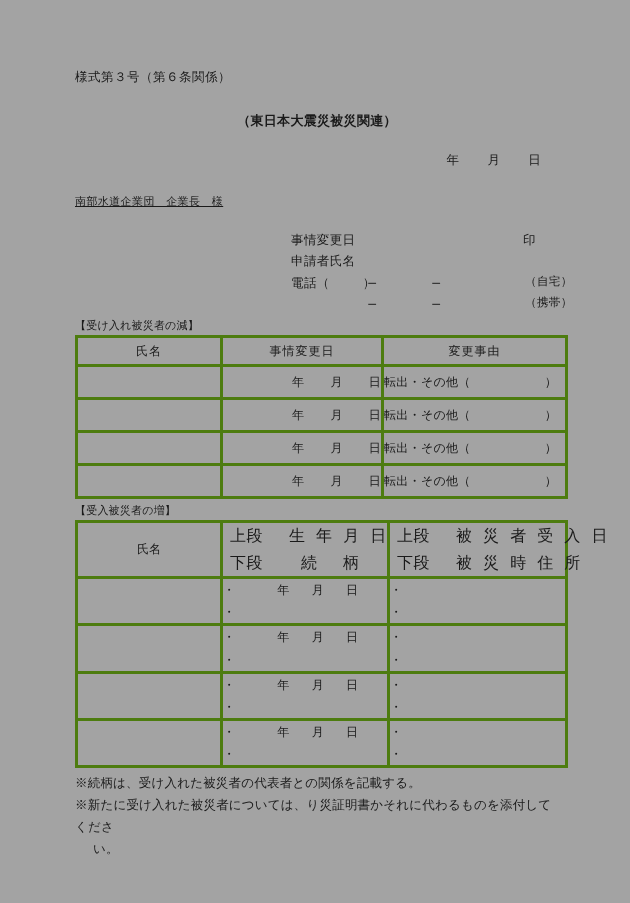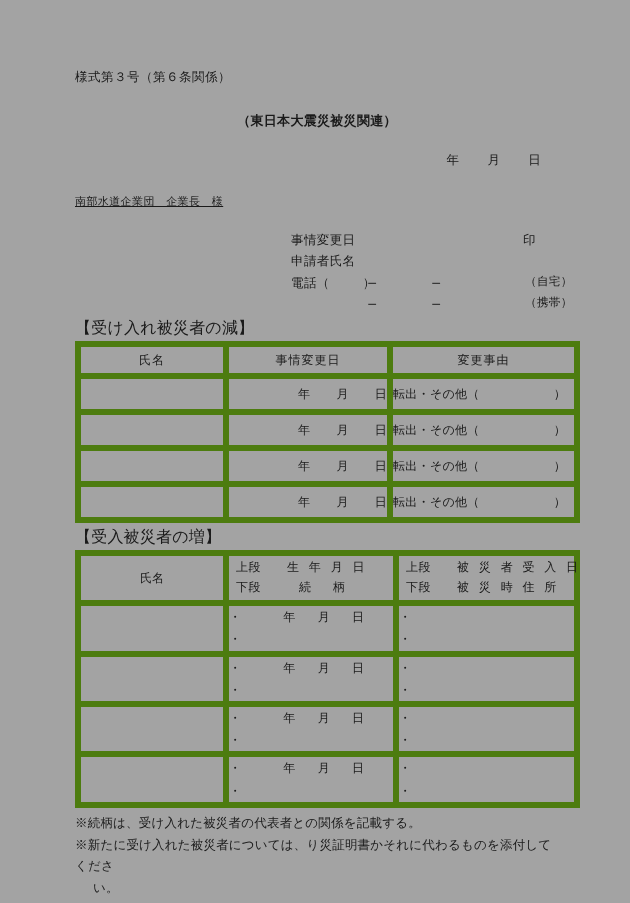--- a/index.html
+++ b/index.html
@@ -83,33 +83,33 @@
   .body-para {
     margin-top: 22px;
     font-size: 12.5px;
     line-height: 1.85;
     letter-spacing: 0.25px;
     text-align: justify;
   }
   .body-para .lead { display: inline-block; width: 53px; }
   .body-para .s { display: inline-block; width: 17px; }
   .section-label {
-    font-size: 16px;
+    font-size: 11px;
     margin-top: 4px;
     margin-bottom: 2px;
     letter-spacing: 0.2px;
   }
   table.form-table {
     border-collapse: collapse;
     width: 481px;
     table-layout: fixed;
     font-size: 12px;
   }
   table.form-table td, table.form-table th {
-    border: 6px solid #4d7c0f;
+    border: 3px solid #4d7c0f;
     padding: 0;
     font-weight: normal;
     vertical-align: middle;
   }
   .t1-head td { height: 26px; text-align: center; letter-spacing: 1px; }
   .t1-body td { height: 30px; }
   .c-name { width: 142px; }
   .c-date { width: 158px; }
   .c-reason { width: 181px; }
   .date-cell {
@@ -123,21 +123,21 @@
     padding-left: 6px;
     padding-right: 6px;
     white-space: nowrap;
     letter-spacing: 0.3px;
     position: relative;
   }
   .reason-cell .rp { position: absolute; right: 8px; }
   .t2-head td { height: 44px; text-align: center; }
   .t2-head .stack {
     line-height: 1.65;
-    font-size: 12px;
+    font-size: 16px;
     text-align: left;
     padding-left: 7px;
     white-space: nowrap;
   }
   .t2-head .stack .lbl { letter-spacing: 0.5px; }
   .t2-head .stack .val { letter-spacing: 3px; }
   .t2-head .stack .v2 { letter-spacing: 5px; padding-left: 6px;}
   .t2-head .stack .pad1 { display: inline-block; width: 26px; }
   .t2-head .stack .pad2 { display: inline-block; width: 32px; }
   .c2-name { width: 142px; }

